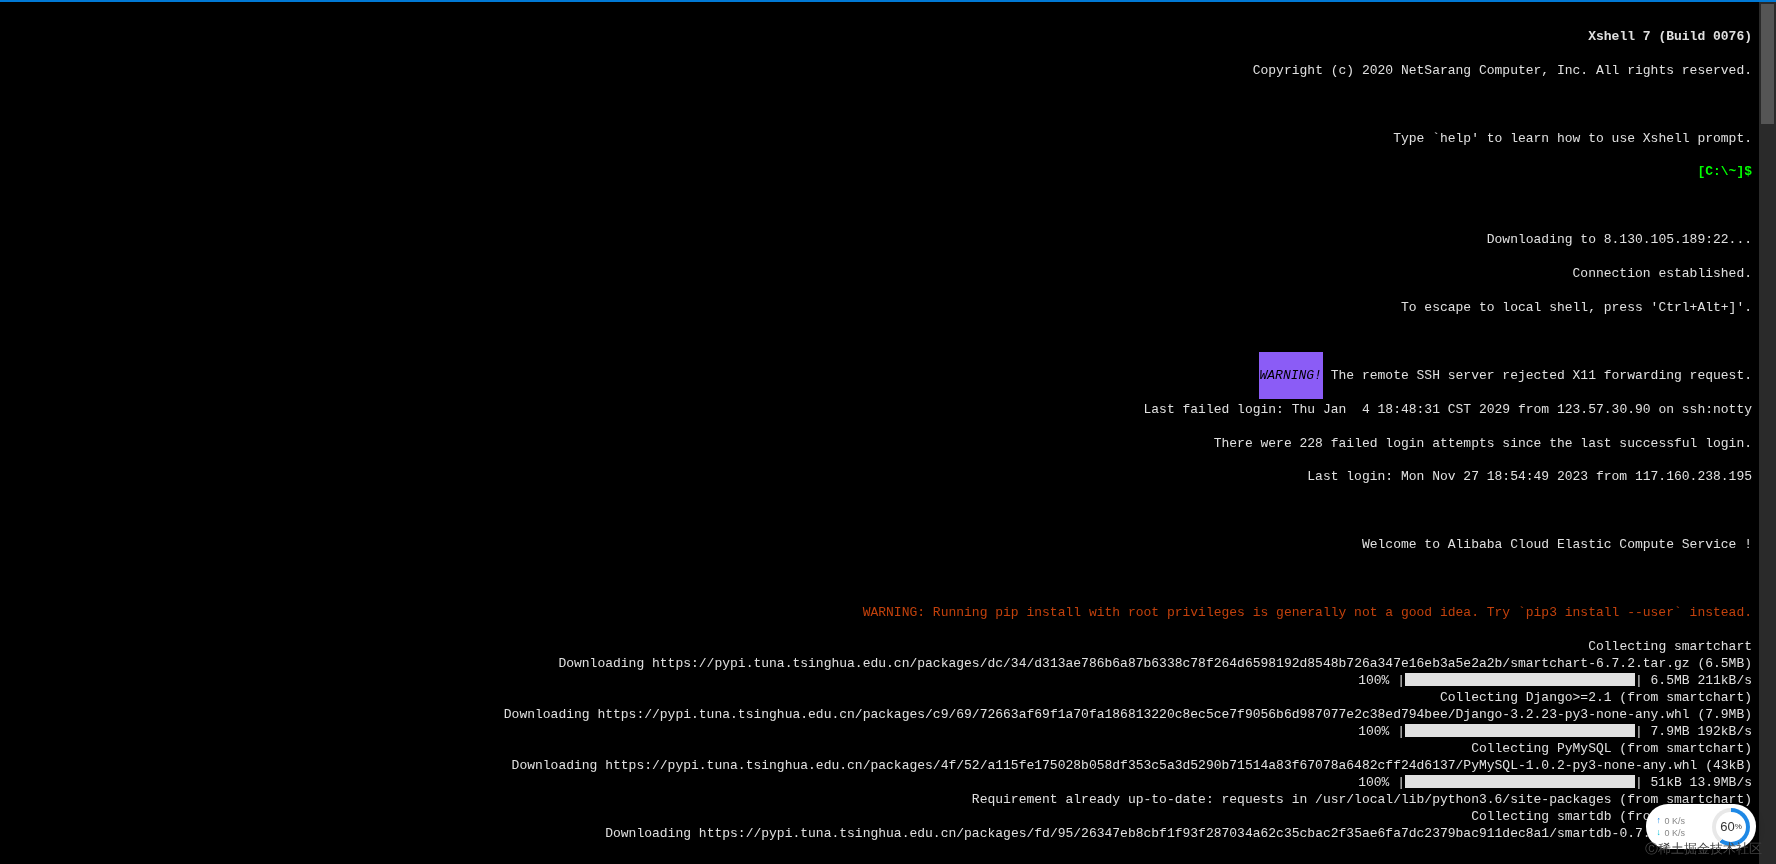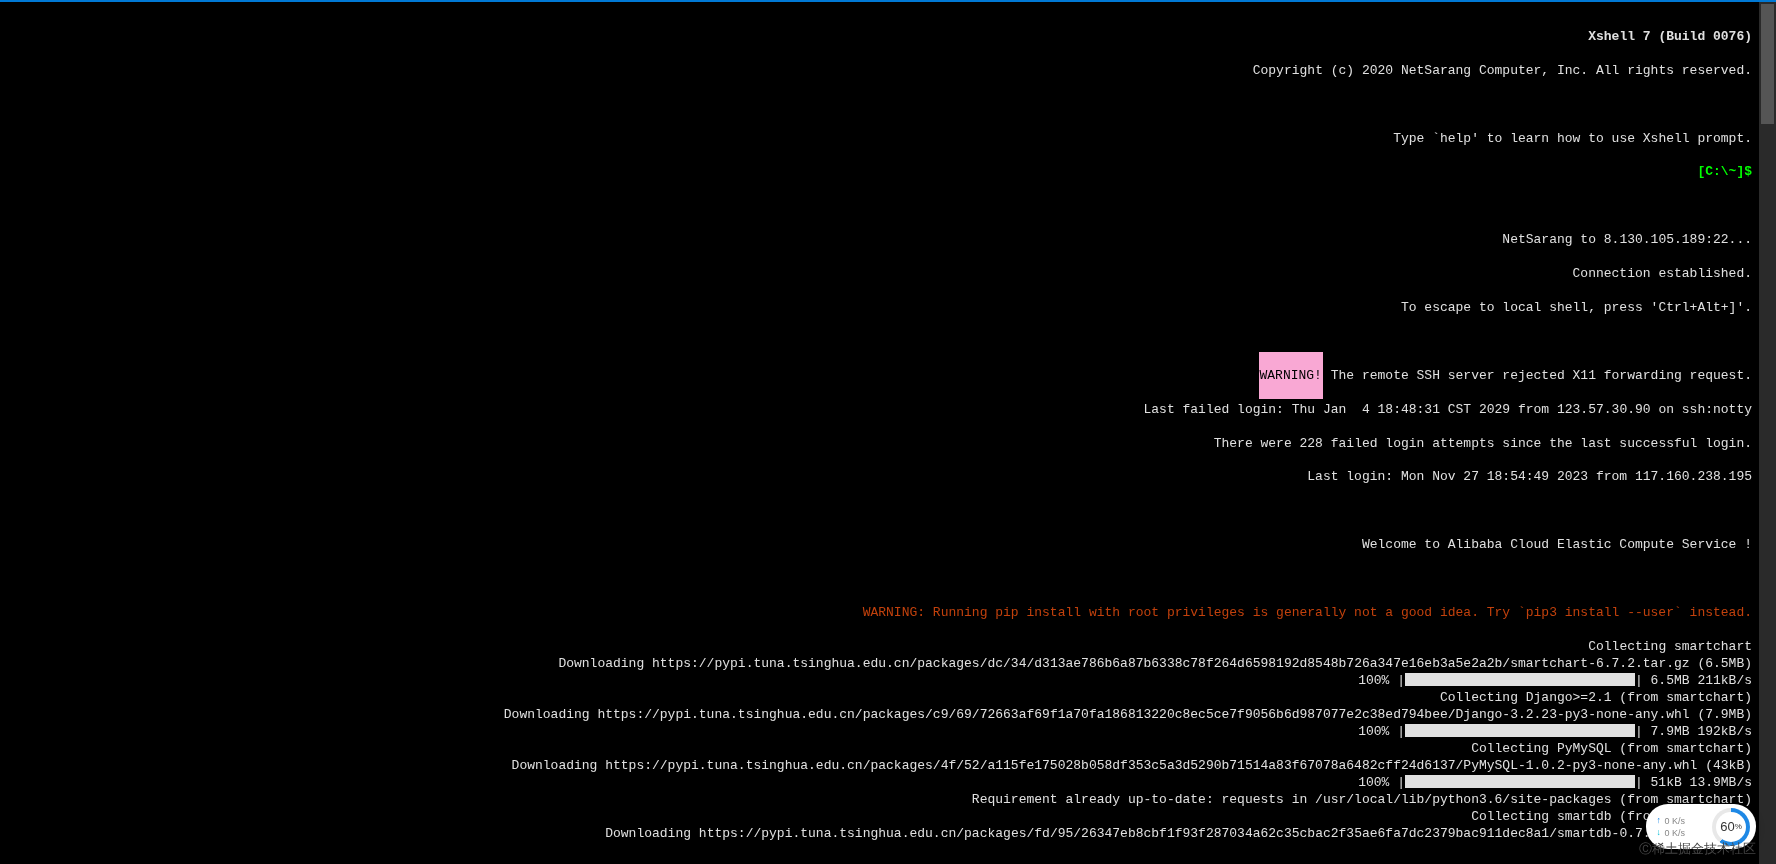--- a/index.html
+++ b/index.html
@@ -59,23 +59,24 @@
     .bold {
       font-weight: bold;
     }
     .green {
       color: #00ff00;
     }
     .yellow {
       color: #c2410c;
     }
     .inverted {
-      background: #f9a8d4;
+      background: #8b5cf6;
       color: #000000;
       padding: 16px 1px;
+      font-style: italic;
     }
     .progress-bar {
       display: inline-block;
       width: 230px;
       height: 13px;
       background: #e0e0e0;
       vertical-align: middle;
       margin-top: -2px;
     }
     .widget {
@@ -140,39 +141,39 @@
       font-family: sans-serif;
       text-align: right;
     }
     .widget-circle-inner sub {
       font-size: 8px;
       vertical-align: baseline;
     }
     .watermark {
       position: absolute;
       bottom: 6px;
-      right: 20px;
+      right: 14px;
       color: #444;
       font-size: 13px;
       font-family: sans-serif;
     }
   </style>
 </head>
 <body>
 
 <div class="top-border"></div>
 
 <div class="terminal">
 <span class="line bold">Xshell 7 (Build 0076)</span>
 <span class="line">Copyright (c) 2020 NetSarang Computer, Inc. All rights reserved.</span>
 <span class="line"> </span>
 <span class="line">Type `help' to learn how to use Xshell prompt.</span>
 <span class="line bold green">[C:\~]$</span>
 <span class="line"> </span>
-<span class="line">NetSarang to 8.130.105.189:22...</span>
+<span class="line">Downloading to 8.130.105.189:22...</span>
 <span class="line">Connection established.</span>
 <span class="line">To escape to local shell, press 'Ctrl+Alt+]'.</span>
 <span class="line"> </span>
 <span class="line"><span class="inverted">WARNING!</span><span> The remote SSH server rejected X11 forwarding request.</span></span>
 <span class="line">Last failed login: Thu Jan  4 18:48:31 CST 2029 from 123.57.30.90 on ssh:notty</span>
 <span class="line">There were 228 failed login attempts since the last successful login.</span>
 <span class="line">Last login: Mon Nov 27 18:54:49 2023 from 117.160.238.195</span>
 <span class="line"> </span>
 <span class="line">Welcome to Alibaba Cloud Elastic Compute Service !</span>
 <span class="line"> </span>

